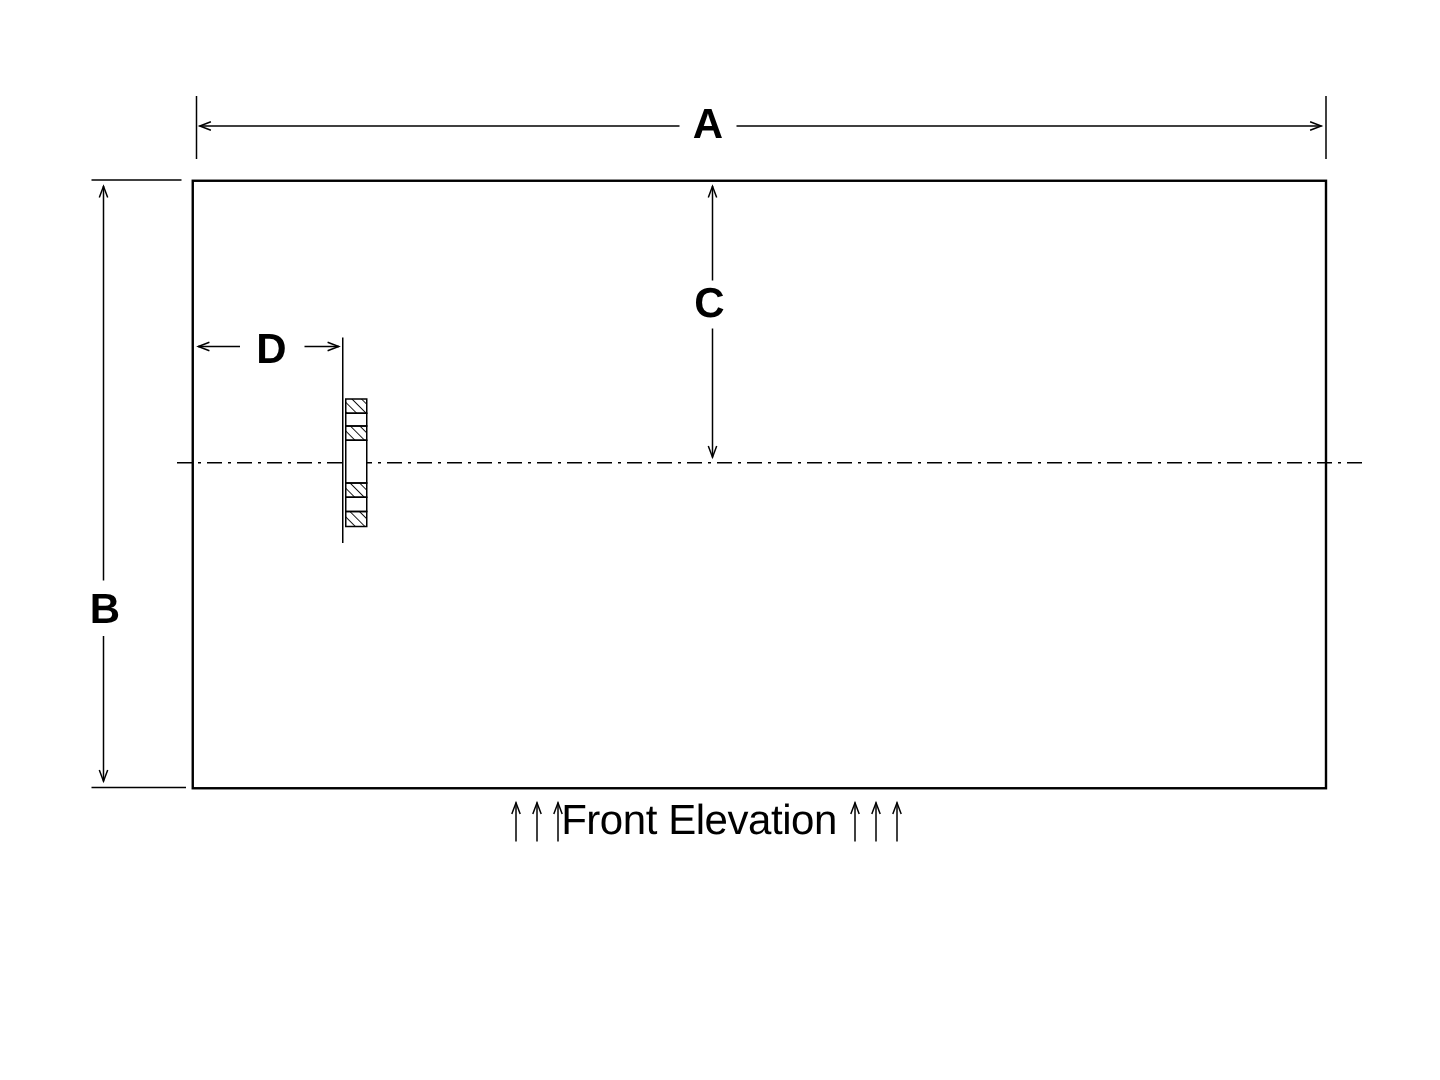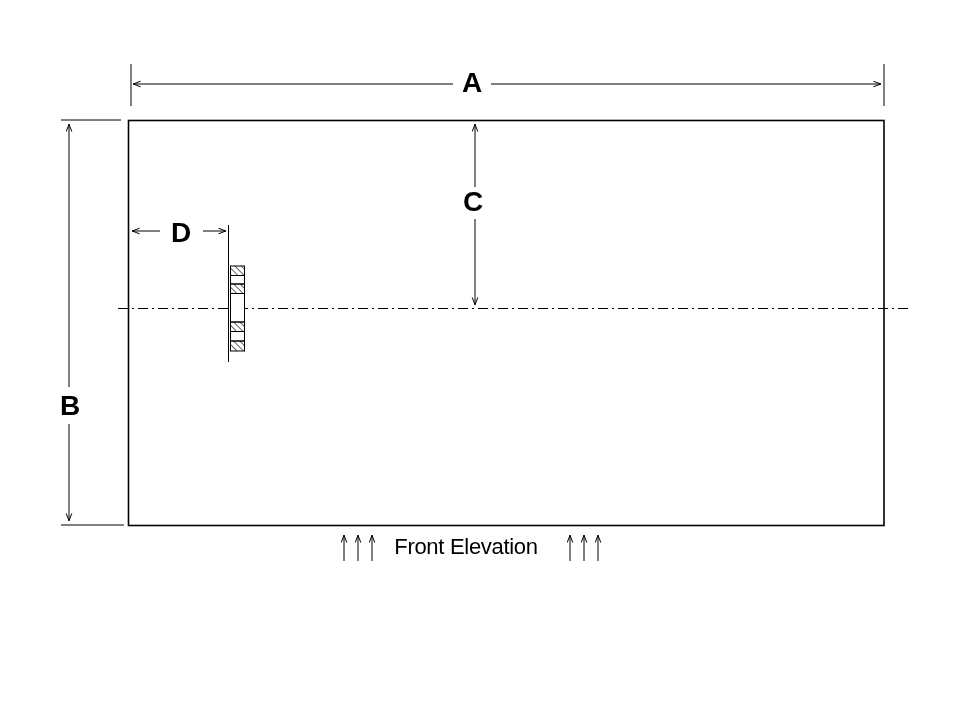--- a/index.html
+++ b/index.html
@@ -27,21 +27,21 @@
     font-size: 28px;
     line-height: 1;
     color: #000000;
     white-space: nowrap;
     background: #ffffff;
     padding: 0 2px;
   }
   .caption {
     position: absolute;
     transform: translate(-50%, -50%);
-    font-size: 22px;
+    font-size: 28px;
     letter-spacing: -0.3px;
     line-height: 1;
     color: #000000;
     white-space: nowrap;
   }
 </style>
 </head>
 <body>
 
 <div class="stage">

